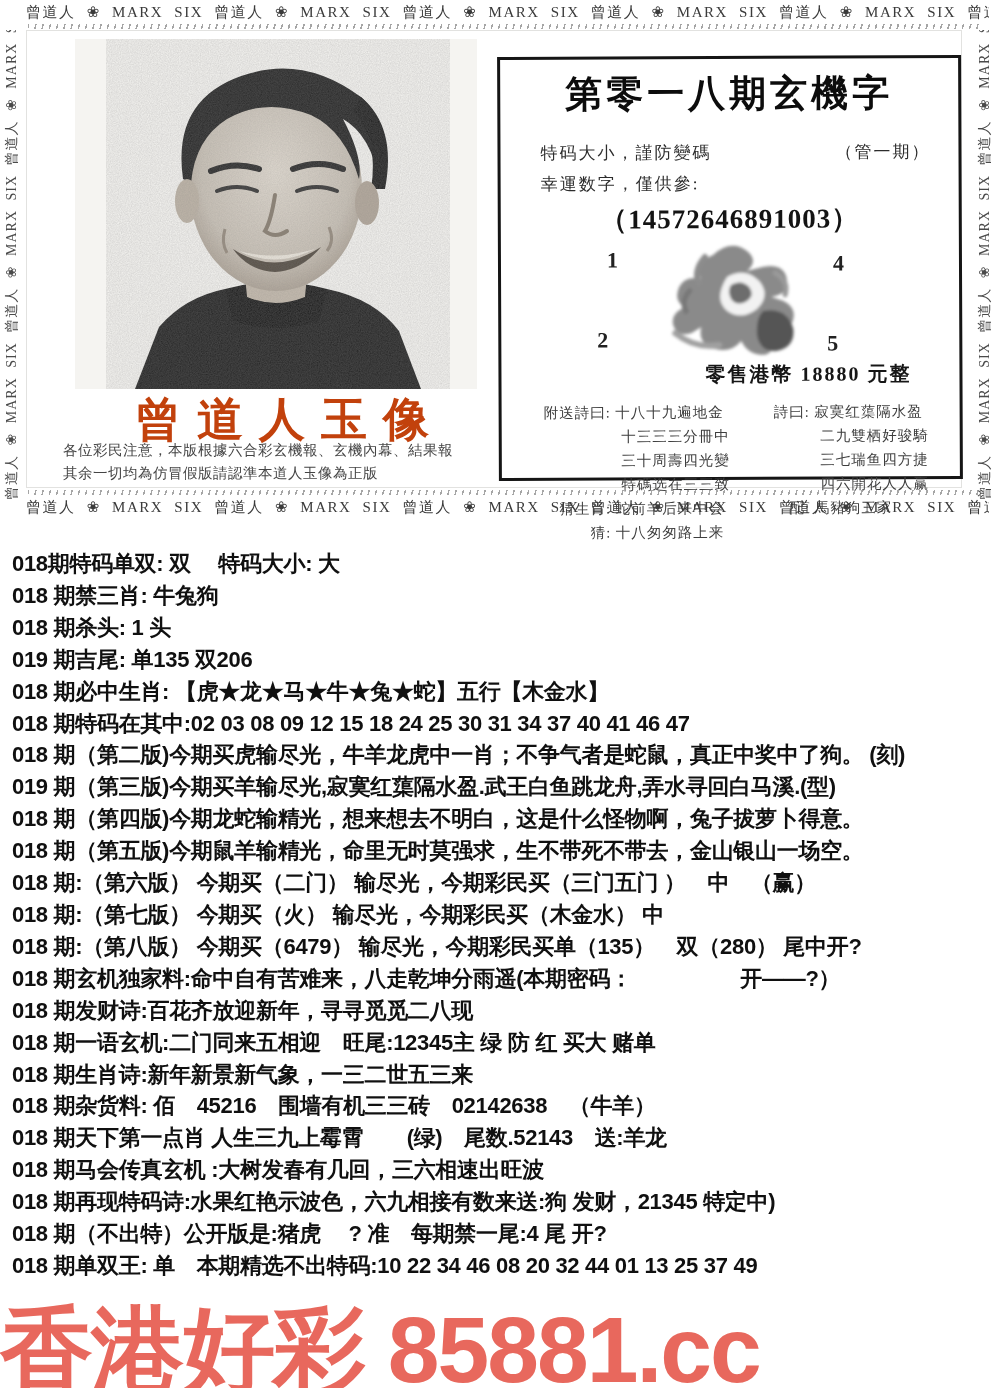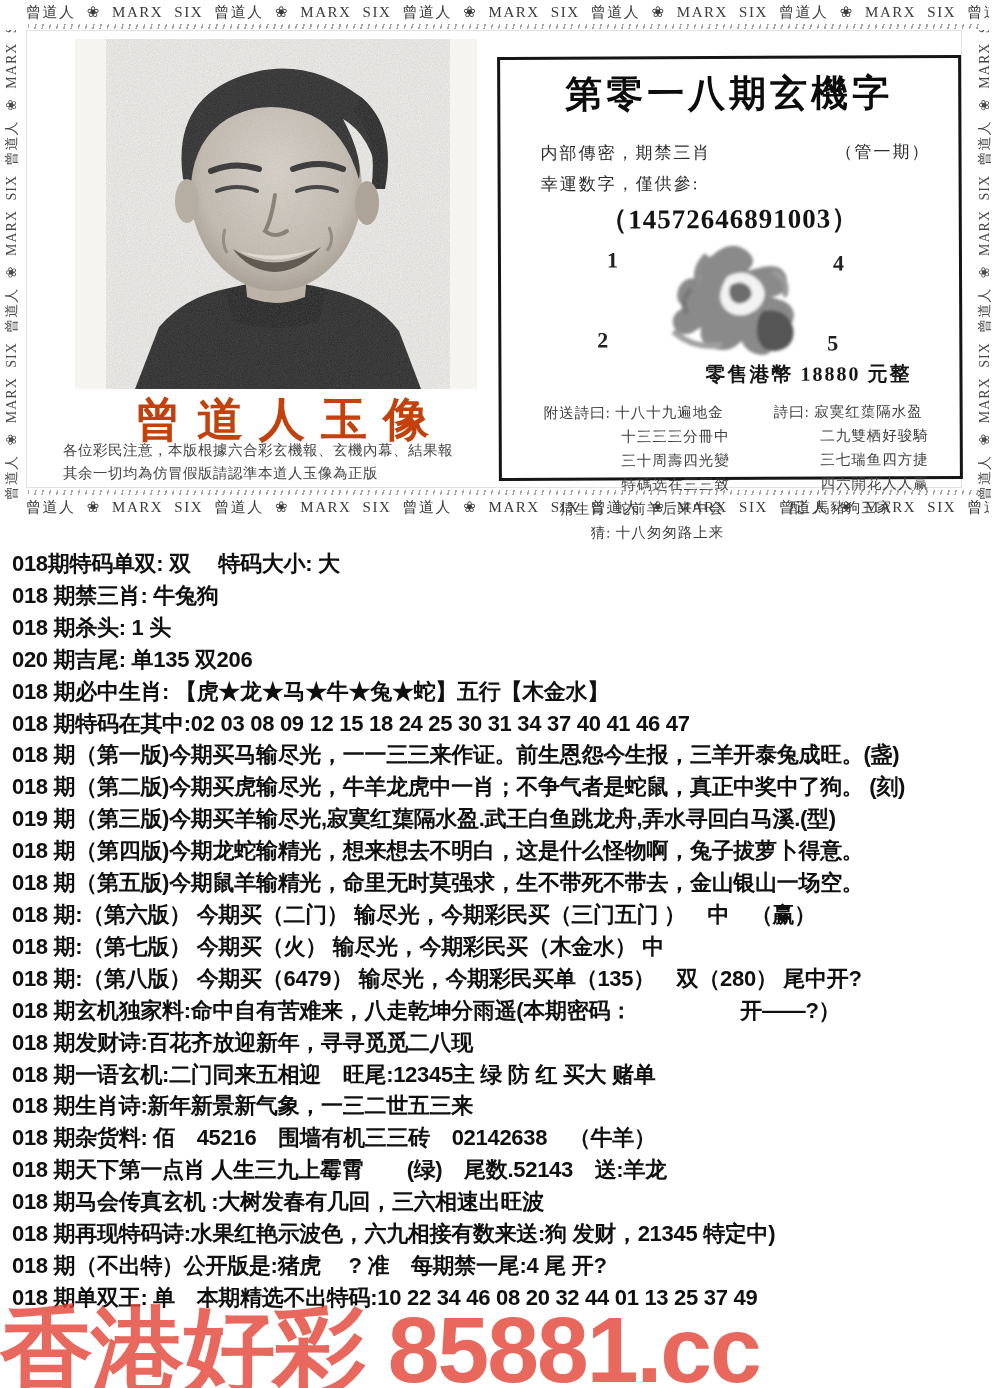--- a/index.html
+++ b/index.html
@@ -168,21 +168,21 @@
   </div>
   <div class="portrait-caption">曾道人玉像</div>
   <div class="portrait-notice">
     <div>各位彩民注意，本版根據六合彩玄機報、玄機內幕、結果報</div>
     <div>其余一切均為仿冒假版請認準本道人玉像為正版</div>
   </div>
 
   <div class="mystic-panel">
     <div class="panel-title">第零一八期玄機字</div>
     <div class="panel-row1">
-      <span>内部傳密，期禁三肖</span>
+      <span>特码大小，謹防變碼</span>
       <span>（管一期）</span>
     </div>
     <div class="panel-lucky-label">幸運数字，僅供參:</div>
     <div class="panel-numbers">（14572646891003）</div>
 
     <div class="rabbit-zone">
       <svg viewBox="0 0 200 126" xmlns="http://www.w3.org/2000/svg">
         <defs>
           <filter id="soft">
               <feGaussianBlur stdDeviation="1.4"></feGaussianBlur>
@@ -215,24 +215,23 @@
   </div>
 </div>
 
 <div class="zigzag z-bottom"></div>
 <div class="h-border bottom">曾道人 ❀ MARX SIX  曾道人 ❀ MARX SIX  曾道人 ❀ MARX SIX  曾道人 ❀ MARX SIX  曾道人 ❀ MARX SIX  曾道人 ❀ MARX SIX  曾道人 ❀ MARX SIX</div>
 
 <div class="pred-list">
     <div class="pred-line">018期特码单双: 双　 特码大小: 大</div>
     <div class="pred-line">018 期禁三肖: 牛兔狗</div>
     <div class="pred-line">018 期杀头: 1 头</div>
-    <div class="pred-line">020 期吉尾: 单135 双206</div>
+    <div class="pred-line">019 期吉尾: 单135 双206</div>
     <div class="pred-line">018 期必中生肖: 【虎★龙★马★牛★兔★蛇】五行【木金水】</div>
     <div class="pred-line">018 期特码在其中:02 03 08 09 12 15 18 24 25 30 31 34 37 40 41 46 47</div>
-    <div class="pred-line">018 期（第一版)今期买马输尽光，一一三三来作证。前生恩怨今生报，三羊开泰兔成旺。(盏)</div>
     <div class="pred-line">018 期（第二版)今期买虎输尽光，牛羊龙虎中一肖；不争气者是蛇鼠，真正中奖中了狗。 (刻)</div>
     <div class="pred-line">019 期（第三版)今期买羊输尽光,寂寞红蕖隔水盈.武王白鱼跳龙舟,弄水寻回白马溪.(型)</div>
     <div class="pred-line">018 期（第四版)今期龙蛇输精光，想来想去不明白，这是什么怪物啊，兔子拔萝卜得意。</div>
     <div class="pred-line">018 期（第五版)今期鼠羊输精光，命里无时莫强求，生不带死不带去，金山银山一场空。</div>
     <div class="pred-line">018 期:（第六版） 今期买（二门） 输尽光，今期彩民买（三门五门 ）　中　（赢）</div>
     <div class="pred-line">018 期:（第七版） 今期买（火） 输尽光，今期彩民买（木金水） 中</div>
     <div class="pred-line">018 期:（第八版） 今期买（6479） 输尽光，今期彩民买单（135）　双（280） 尾中开?</div>
     <div class="pred-line">018 期玄机独家料:命中自有苦难来，八走乾坤分雨遥(本期密码：　　　　　开——?）</div>
     <div class="pred-line">018 期发财诗:百花齐放迎新年，寻寻觅觅二八现</div>
     <div class="pred-line">018 期一语玄机:二门同来五相迎　旺尾:12345主 绿 防 红 买大 赌单</div>

